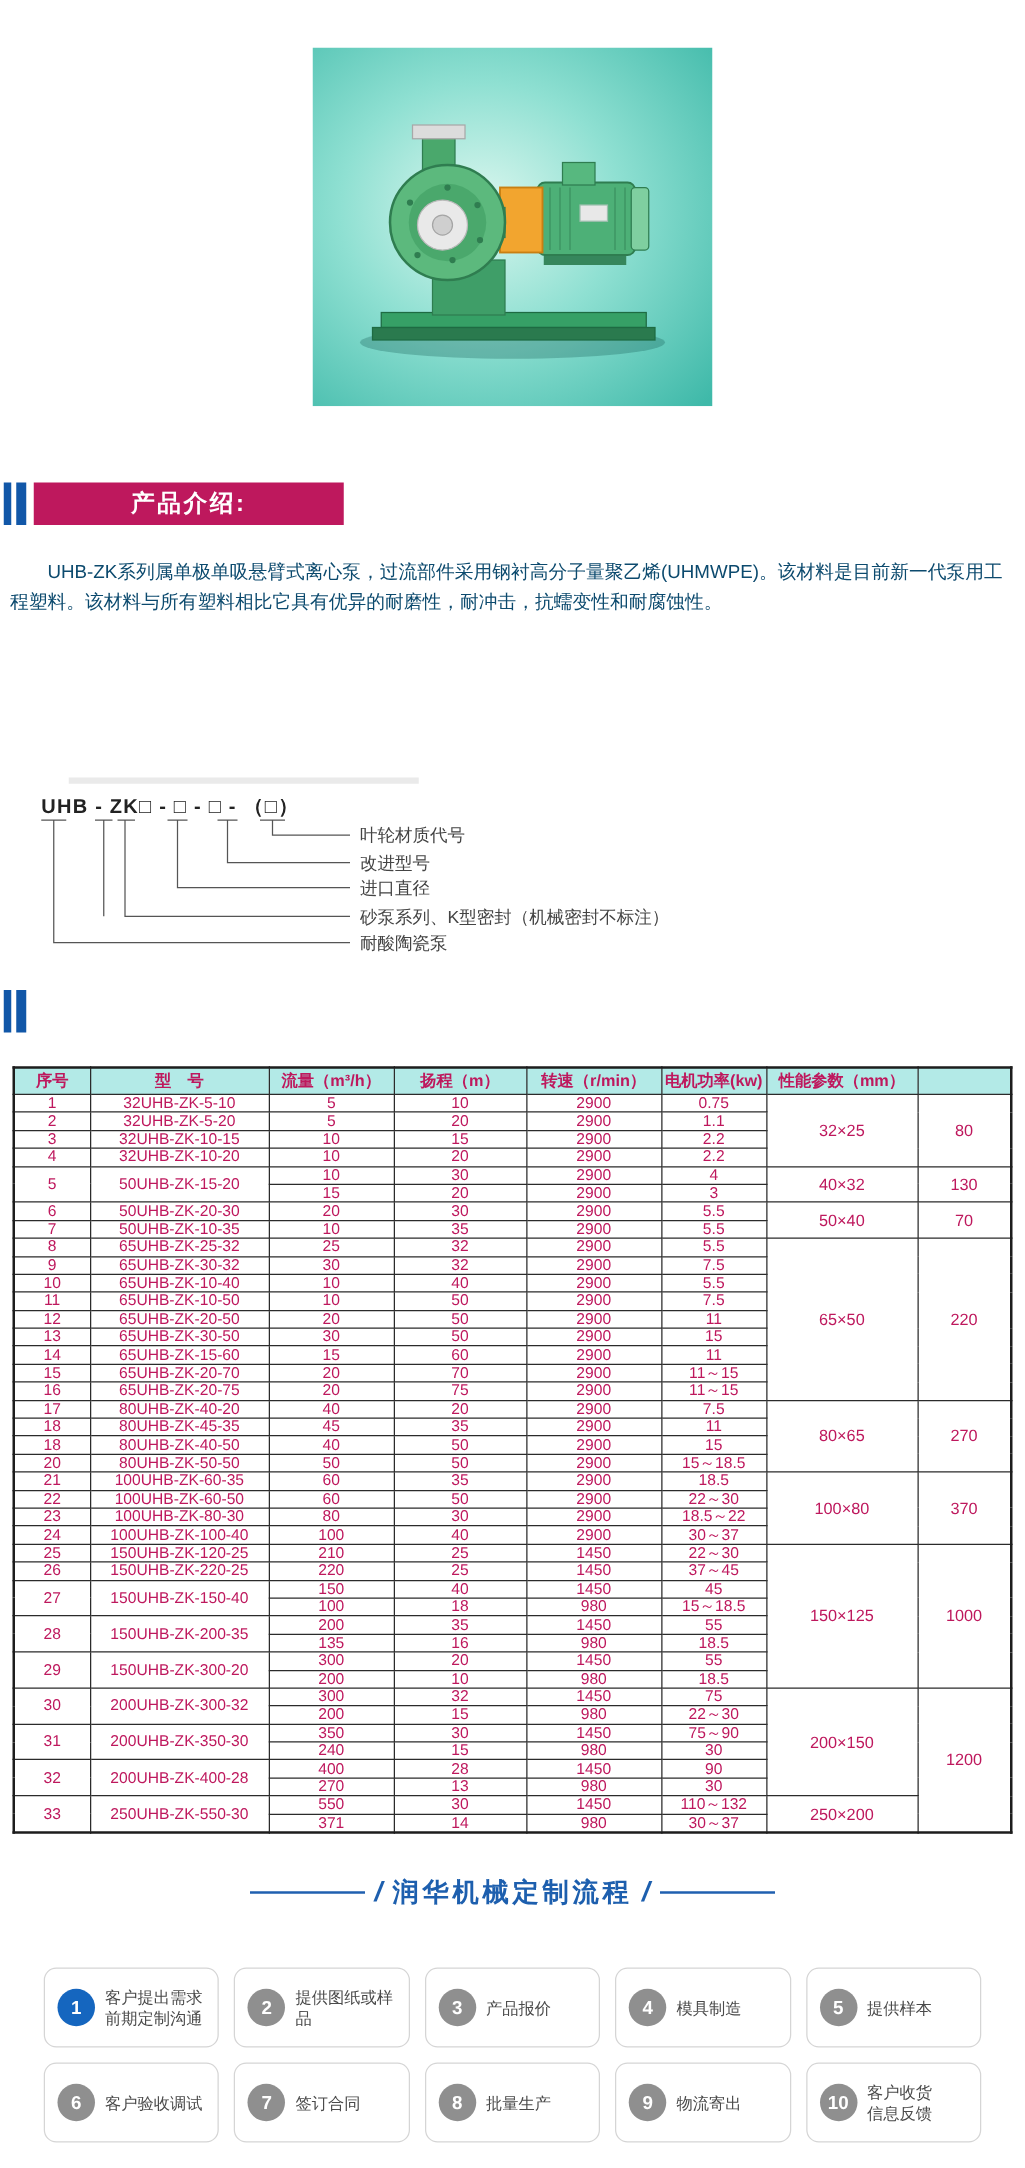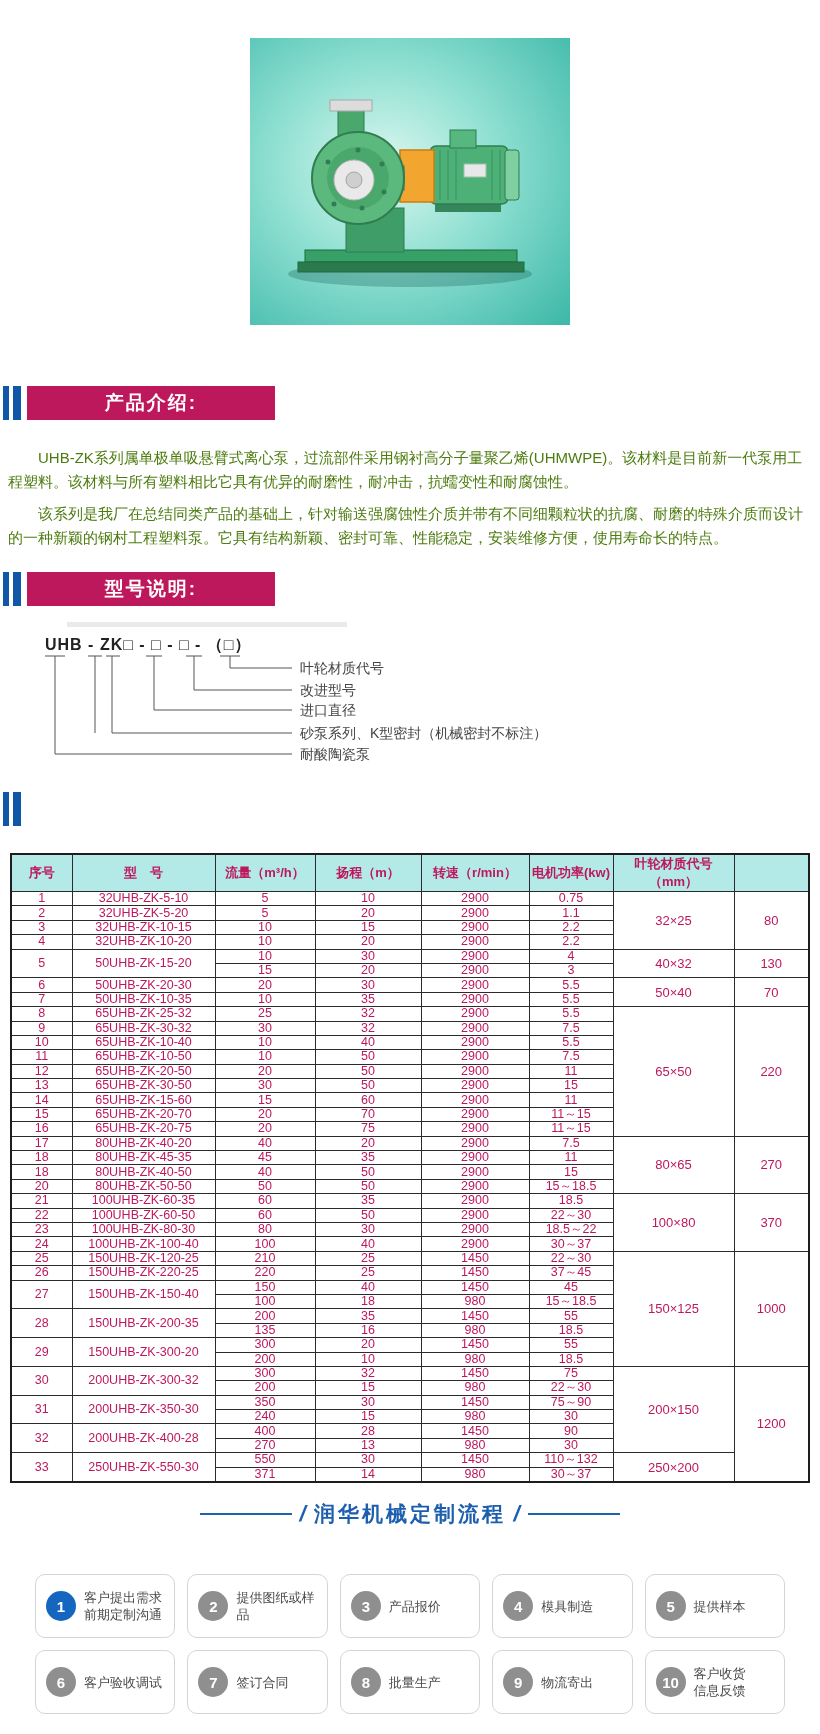--- a/index.html
+++ b/index.html
@@ -13,25 +13,25 @@
   
   .sec-header{position:absolute;left:0;width:100%;height:34px;}
   .stripe{position:absolute;top:0;bottom:0;background:#1157a8;}
   .stripe.a{left:3px;width:6px;}
   .stripe.b{left:13px;width:8px;}
   .sec-bar{position:absolute;left:27px;top:0;width:248px;height:100%;background:#be185d;
            color:#fff;font-size:19px;font-weight:bold;display:flex;align-items:center;
            justify-content:center;letter-spacing:2px;}
 
   
-  .intro{position:absolute;left:8px;right:8px;top:446px;font-size:15px;line-height:24px;color:#4d7c0f;}
+  .intro{position:absolute;left:8px;right:8px;top:446px;font-size:15px;line-height:24px;color:#0c4a6e;}
   .intro p{margin:0 0 8px 0;text-indent:2em;}
 
   
-  .diagram{position:absolute;left:12px;top:608px;width:620px;height:170px;}
+  .diagram{position:absolute;left:0;top:608px;width:620px;height:170px;}
   .diagram svg{display:block;}
   .dg-code{font:bold 16px "Liberation Sans",sans-serif;fill:#222;letter-spacing:1px;}
   .dg-label{font:14px "Liberation Sans",sans-serif;fill:#444;}
   .dg-line{stroke:#555;stroke-width:1;fill:none;}
 
   
   .ptable-wrap{position:absolute;left:10px;top:853px;width:798px;}
   table.ptable{border-collapse:collapse;table-layout:fixed;width:798px;
                font-size:12.5px;color:#be185d;}
   table.ptable th{background:#b3eae7;border:1px solid #2b2b2b;font-size:13px;font-weight:bold;
@@ -112,30 +112,22 @@
   <div class="sec-header" style="top:386px;">
     <div class="stripe a"></div>
     <div class="stripe b"></div>
     <div class="sec-bar">
       <span>产品介绍:</span>
     </div>
   </div>
 
   <div class="intro">
     <p>UHB-ZK系列属单极单吸悬臂式离心泵，过流部件采用钢衬高分子量聚乙烯(UHMWPE)。该材料是目前新一代泵用工程塑料。该材料与所有塑料相比它具有优异的耐磨性，耐冲击，抗蠕变性和耐腐蚀性。</p>
-    <p>该系列是我厂在总结同类产品的基础上，针对输送强腐蚀性介质并带有不同细颗粒状的抗腐、耐磨的特殊介质而设计的一种新颖的钢村工程塑料泵。它具有结构新颖、密封可靠、性能稳定，安装维修方便，使用寿命长的特点。</p>
-  </div>
-
-  <div class="sec-header" style="top:572px;">
-    <div class="stripe a"></div>
-    <div class="stripe b"></div>
-    <div class="sec-bar">
-      <span>型号说明:</span>
-    </div>
-  </div>
+  </div>
+
 
   <div class="diagram">
     <svg width="620" height="170" viewBox="0 0 620 170">
       <rect x="55" y="14" width="280" height="5" fill="#d8d8d8" opacity="0.55"></rect>
       <text class="dg-code" x="33" y="42">UHB - ZK□ - □ - □ - （□）</text>
 
       <path class="dg-line" d="M33 48 H53 M76 48 H90 M94 48 H108 M134 48 H150 M174 48 H190 M208 48 H228"></path>
 
       <path class="dg-line" d="M218 48 V60 H280"></path>
       <path class="dg-line" d="M182 48 V82 H280"></path>
@@ -168,21 +160,21 @@
           <col style="width:75px">
       </colgroup>
       <thead>
         <tr>
             <th>序号</th>
             <th>型　号</th>
             <th>流量（m³/h）</th>
             <th>扬程（m）</th>
             <th>转速（r/min）</th>
             <th>电机功率(kw)</th>
-            <th>叶轮材质代号（mm）</th>
+            <th>性能参数（mm）</th>
             <th></th>
           </tr>
       </thead>
       <tbody>
           <tr>
             <td class="cell-row-index">1</td>
             <td class="cell-model-name">32UHB-ZK-5-10</td>
             <td class="cell-flow">5</td>
             <td class="cell-head">10</td>
             <td class="cell-speed">2900</td>

